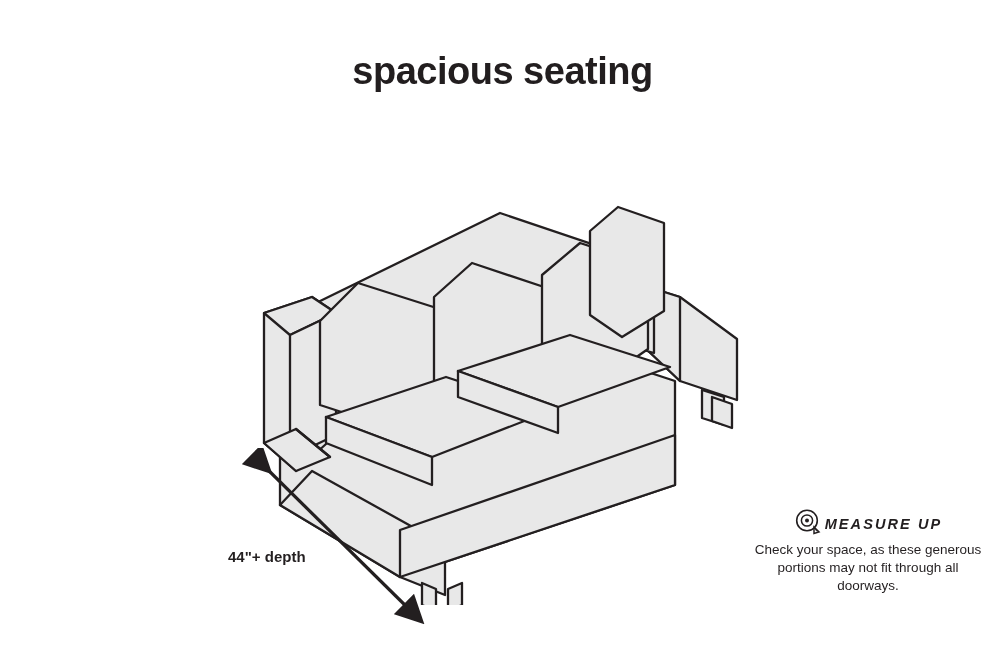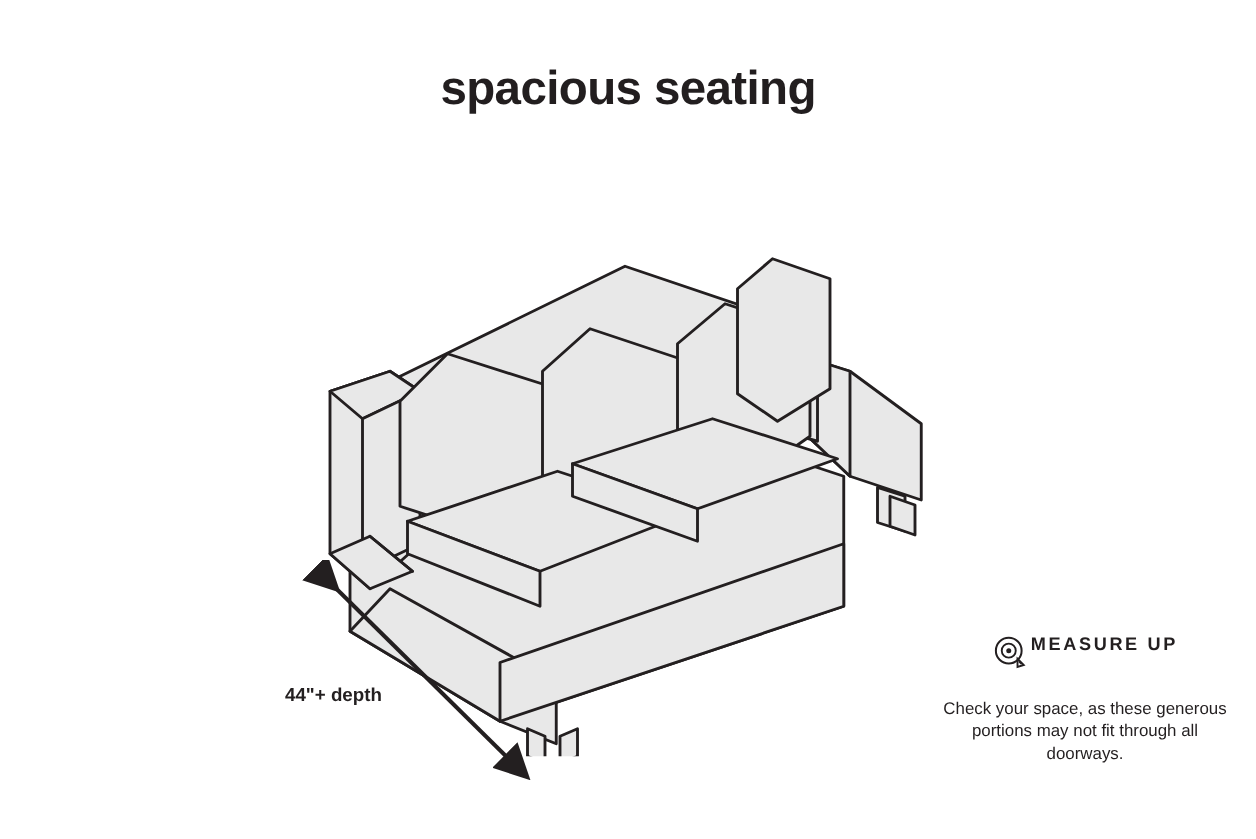--- a/index.html
+++ b/index.html
@@ -65,31 +65,33 @@
 
   
   #measure-block {
     position: absolute;
     left: 752px;
     top: 508px;
     width: 232px;
   }
   #measure-head {
     display: flex;
+    align-items: center;
     justify-content: center;
     gap: 3px;
+    font-style: italic;
   }
   #measure-head .label {
     font-size: 14.5px;
     font-weight: bold;
     letter-spacing: 2.1px;
     color: #231f20;
   }
   #measure-note {
-    margin-top: 17px;
+    margin-top: 1px;
     text-align: center;
     font-size: 13.5px;
     line-height: 1.35;
     color: #231f20;
   }
 </style>
 </head>
 <body>
 
 <div id="page">

